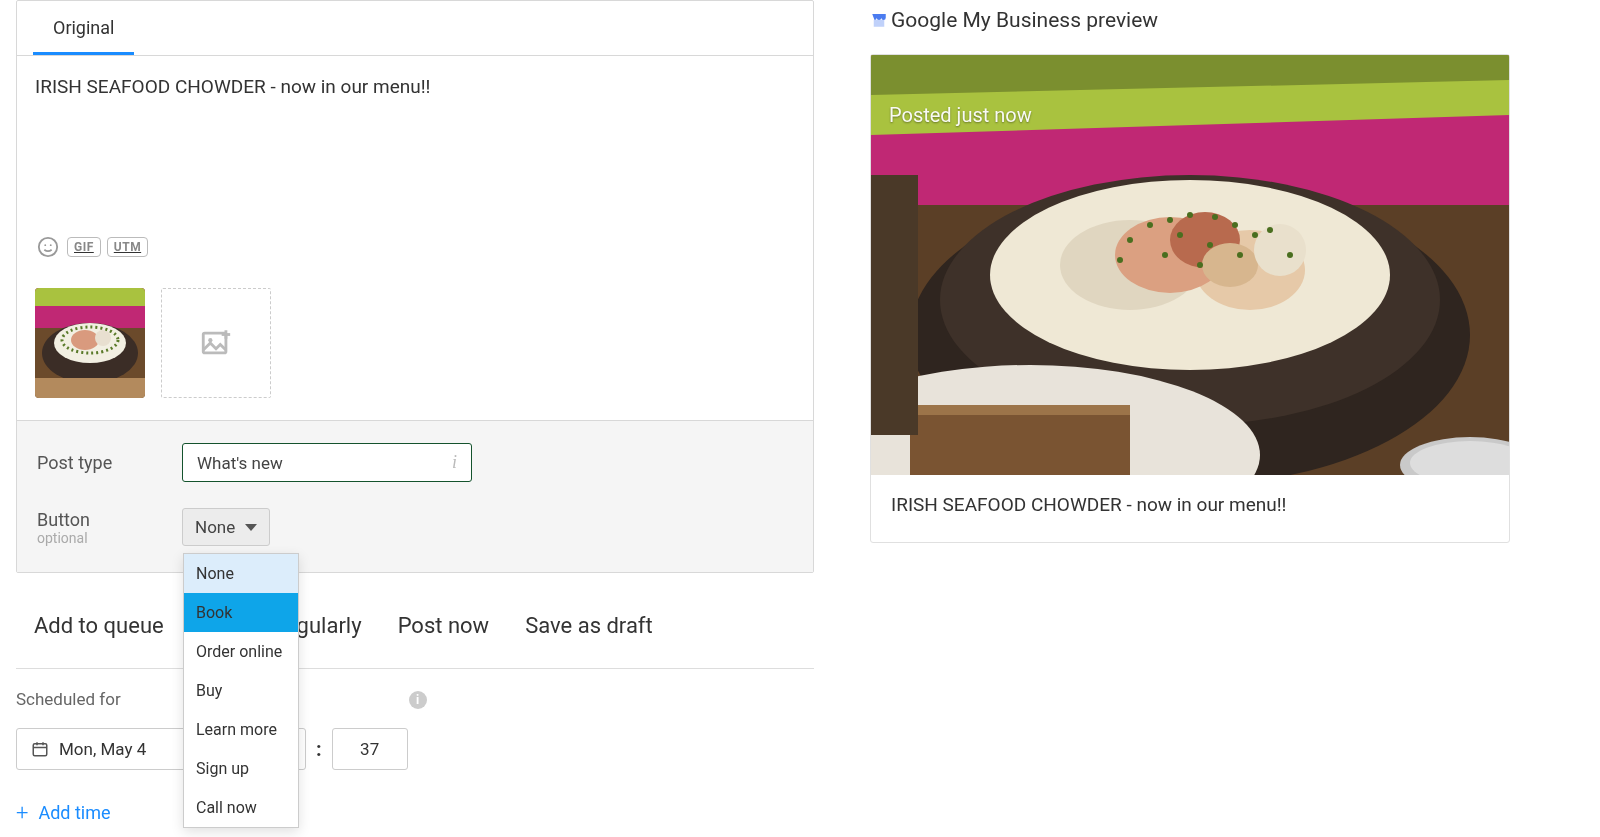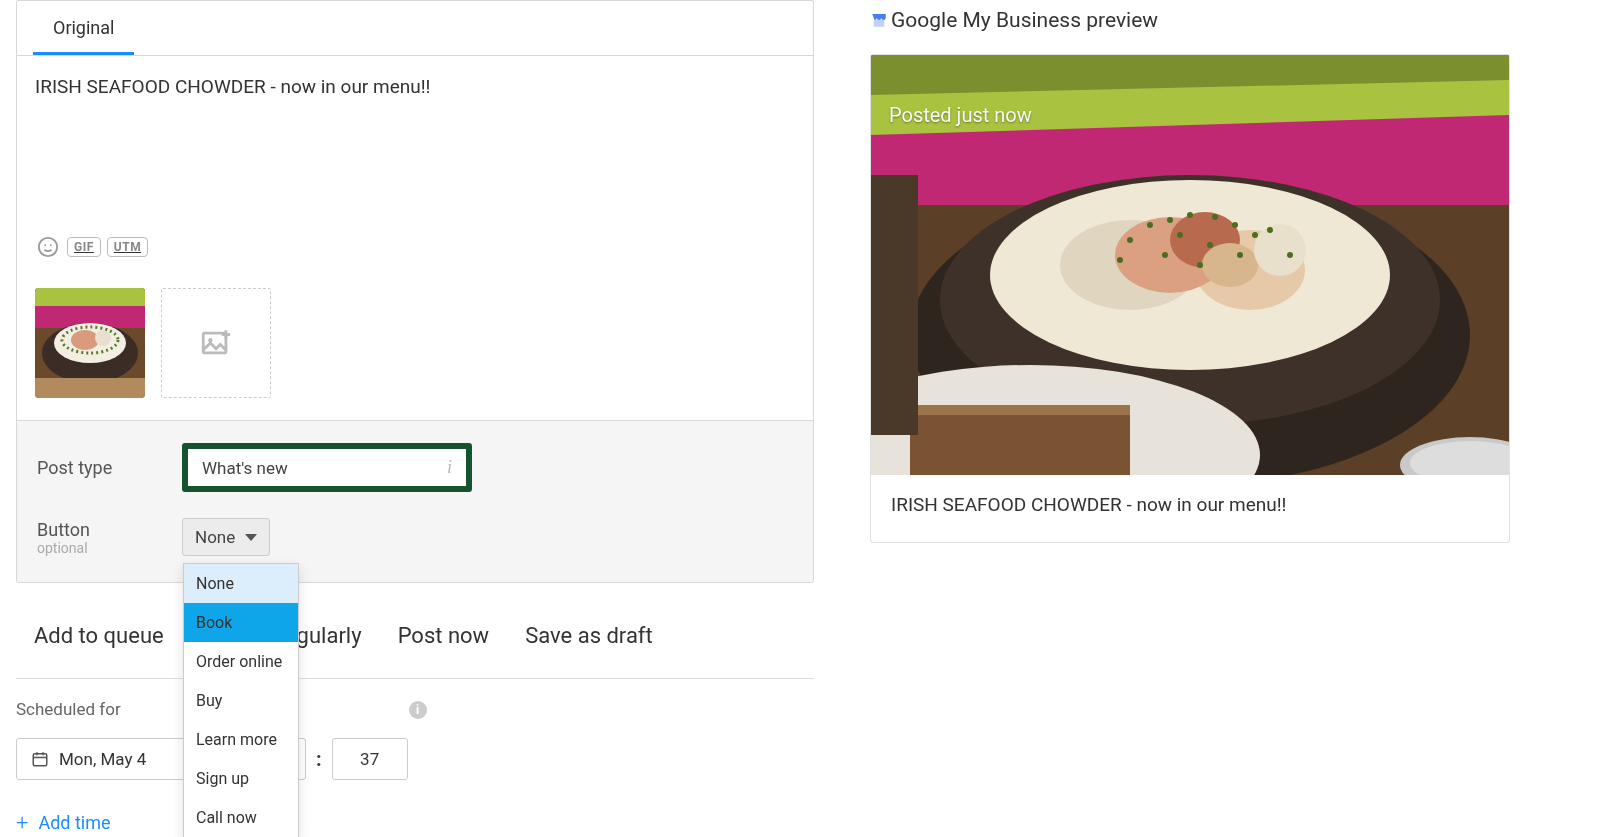--- a/index.html
+++ b/index.html
@@ -115,21 +115,21 @@
     font-size: 18px;
     color: #555;
   }
   .form-label .sub {
     display: block;
     font-size: 14px;
     color: #aaa;
   }
   .select-like {
     background: #fff;
-    border: 6px solid #14532d;
+    border: 1px solid #14532d;
     border-radius: 3px;
     padding: 8px 14px;
     font-size: 17px;
     color: #444;
     display: flex;
     align-items: center;
     justify-content: space-between;
     cursor: pointer;
   }
   .select-post-type {

